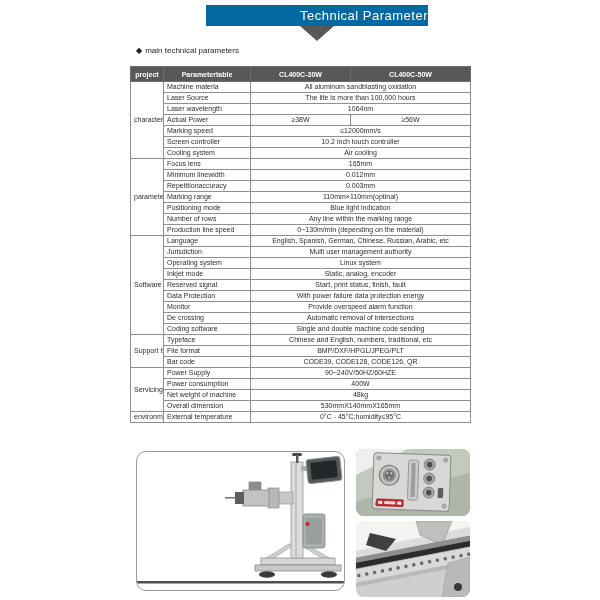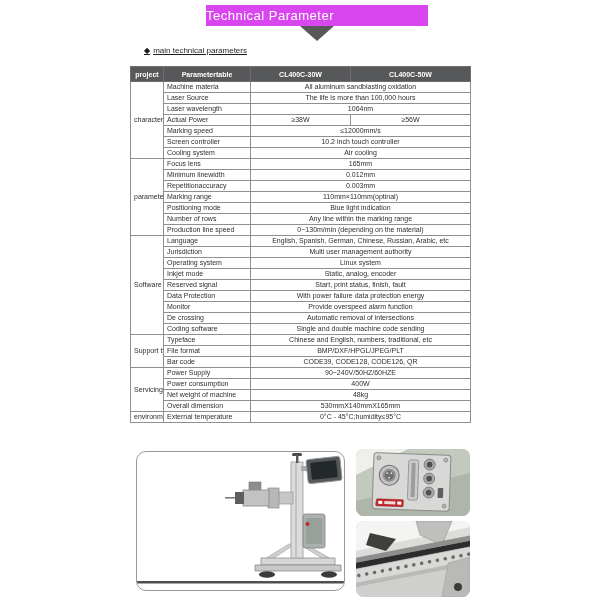--- a/index.html
+++ b/index.html
@@ -8,36 +8,36 @@
     background: #ffffff;
     font-family: "Liberation Sans", sans-serif;
     overflow: hidden;
   }
   .page { position: relative; width: 600px; height: 600px; background: #fff; }
 
   
   .banner {
     position: absolute; left: 206px; top: 5px;
     width: 222px; height: 21px;
-    background: #d946ef; color: #fff;
-    text-align: left; line-height: 21px;
+    background: #0369a1; color: #fff;
+    text-align: right; line-height: 21px;
     font-size: 13px; letter-spacing: 0.5px;
   }
   .banner-arrow {
     position: absolute; left: 300px; top: 26px;
     width: 0; height: 0;
     border-left: 17px solid transparent;
     border-right: 17px solid transparent;
     border-top: 15px solid #57585a;
   }
 
   
   .section-label {
-    position: absolute; left: 144px; top: 46px;
-    font-size: 8px; color: #1f1f1f; text-decoration: underline;
+    position: absolute; left: 136px; top: 46px;
+    font-size: 8px; color: #1f1f1f;
   }
   .section-label .diamond { margin-right: 3px; font-size: 8px; color: #1f1f1f; }
 
   
   table.params {
     position: absolute; left: 130px; top: 66px;
     width: 340px;
     border-collapse: collapse; table-layout: fixed;
     border: 1.5px solid #6e6e6e;
   }

